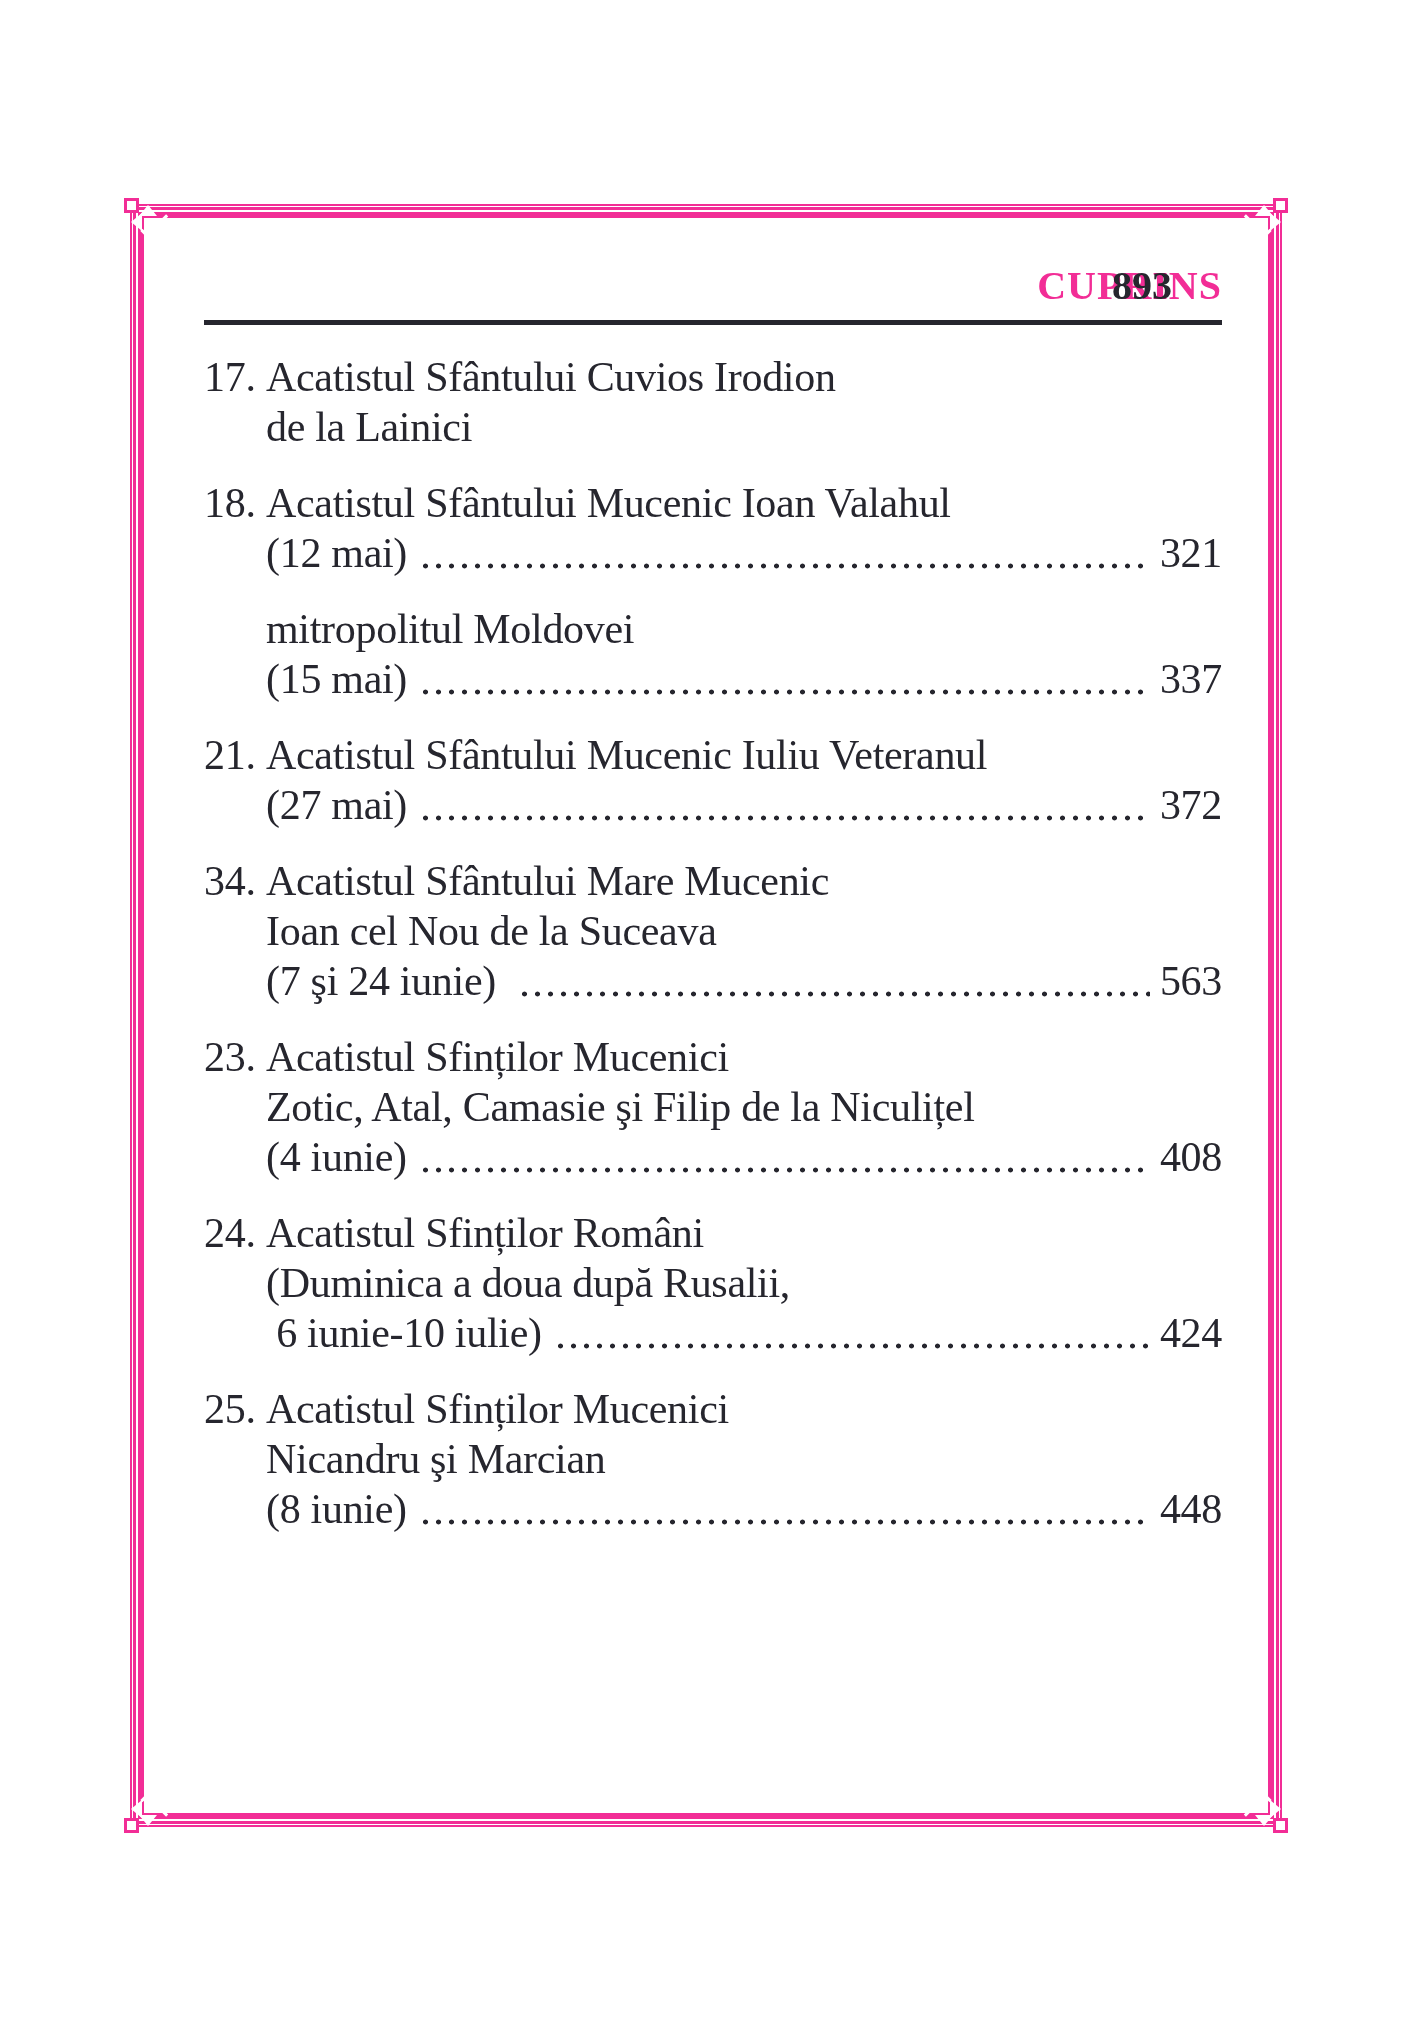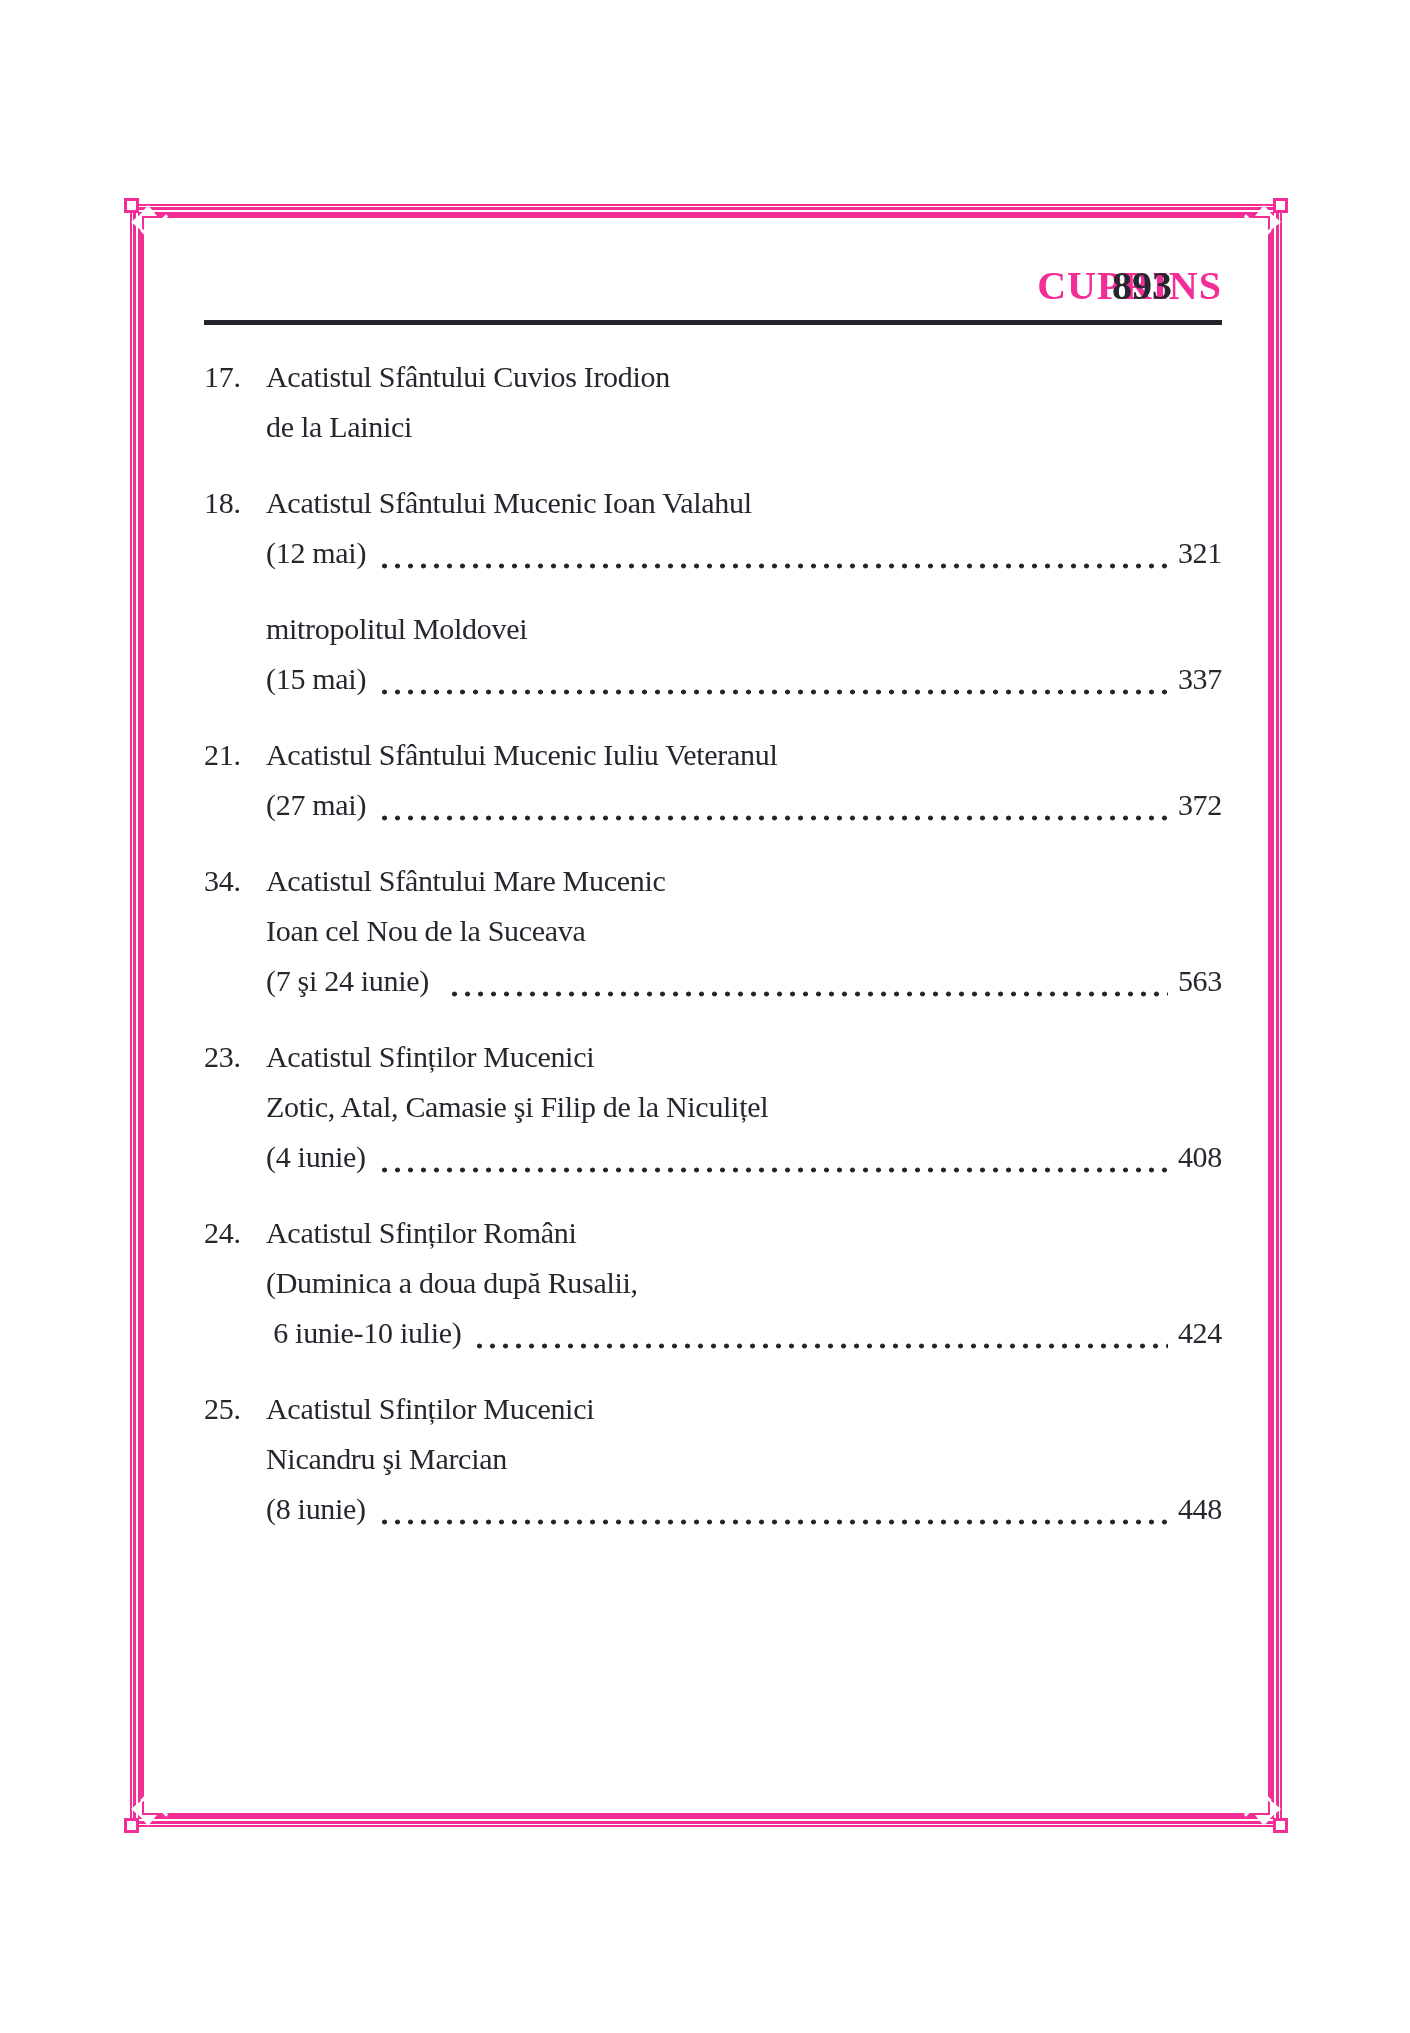--- a/index.html
+++ b/index.html
@@ -97,21 +97,21 @@
     height:5px; background:var(--ink);
     margin-top:8px;
   }
 
   .toc-list{
     list-style:none; margin:27px 0 0 0; padding:0;
   }
   .entry{
     padding-left:62px;
     margin:0 0 26px 0;
-    font-size:30px; line-height:50px;
+    font-size:42px; line-height:50px;
     letter-spacing:-0.3px;
   }
   .entry .line{ white-space:nowrap; }
   .entry .num{
     display:inline-block; width:62px; margin-left:-62px;
   }
   .entry .line.last{ display:flex; align-items:baseline; }
   .entry .date{ white-space:pre; }
   .entry .leader{
     flex:1; height:6px; align-self:flex-end;

